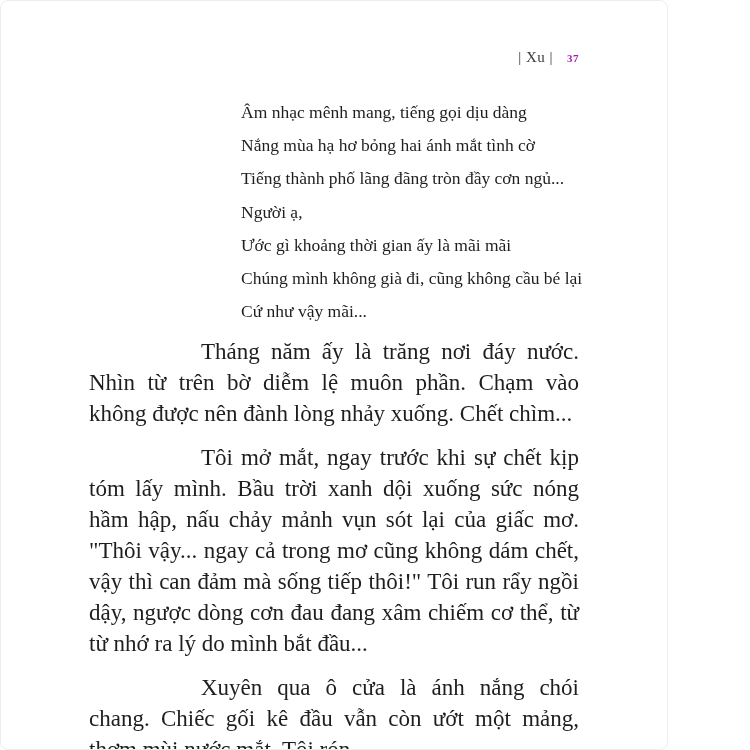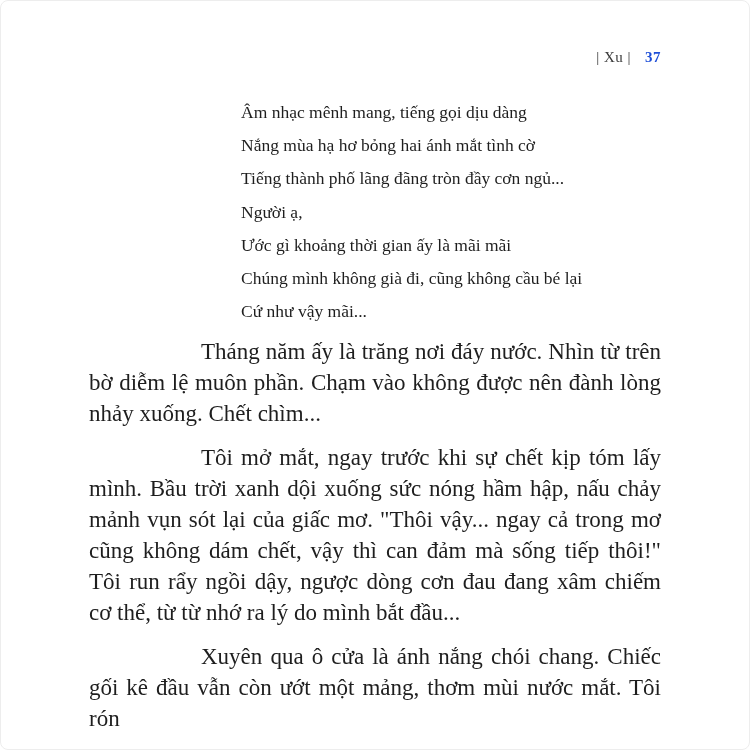--- a/index.html
+++ b/index.html
@@ -2,21 +2,21 @@
 <html><head>
 <meta charset="utf-8">
 <style>
   html, body {
     margin: 0;
     padding: 0;
     background: #ffffff;
   }
   .page {
     position: relative;
-    width: 750px;
+    width: 668px;
     height: 750px;
     box-sizing: border-box;
     background: #ffffff;
     border: 1px solid #ededed;
     border-radius: 8px;
     overflow: hidden;
     font-family: "Liberation Serif", "DejaVu Serif", serif;
     color: #1e1e1e;
     padding: 48px 88px 0 88px;
   }
@@ -27,23 +27,23 @@
     gap: 14px;
     font-size: 15px;
     color: #2a2a2a;
     letter-spacing: 0.5px;
     margin-bottom: 30px;
   }
   .running-head .head-title {
     color: #3a3a3a;
   }
   .running-head .page-number {
-    font-size: 15px;
+    font-size: 11px;
     font-weight: 600;
-    color: #1d4ed8;
+    color: #a21caf;
   }
   .poem {
     padding-left: 112px;
     font-size: 17.5px;
     margin-bottom: 8px;
   }
   .poem-line {
     line-height: 33.2px;
     white-space: nowrap;
     margin-left: 40px;

